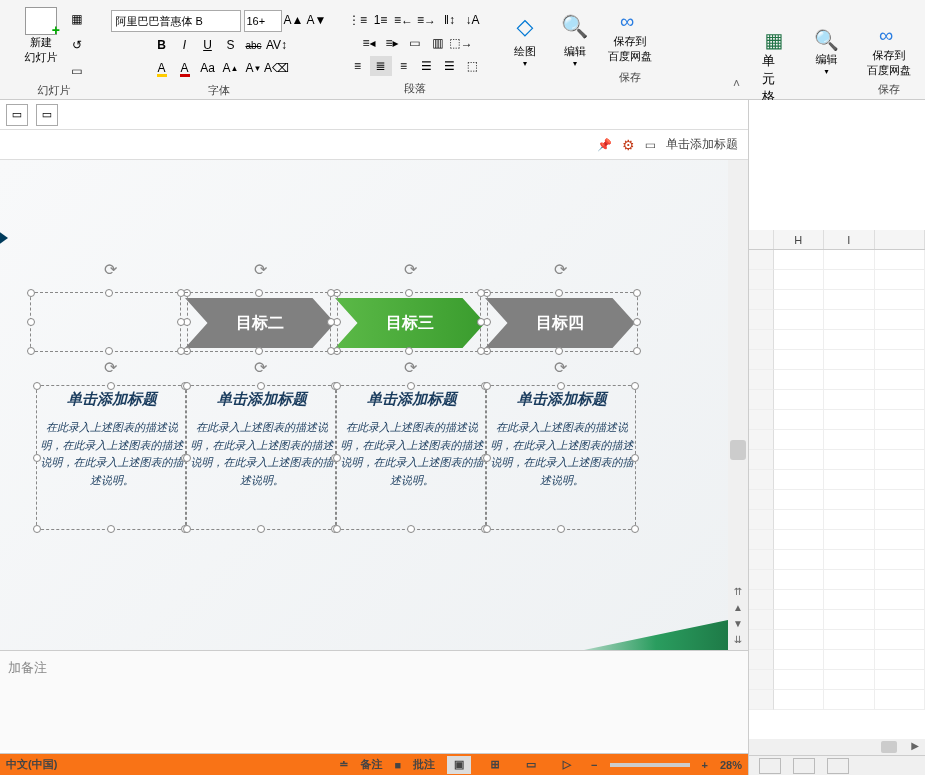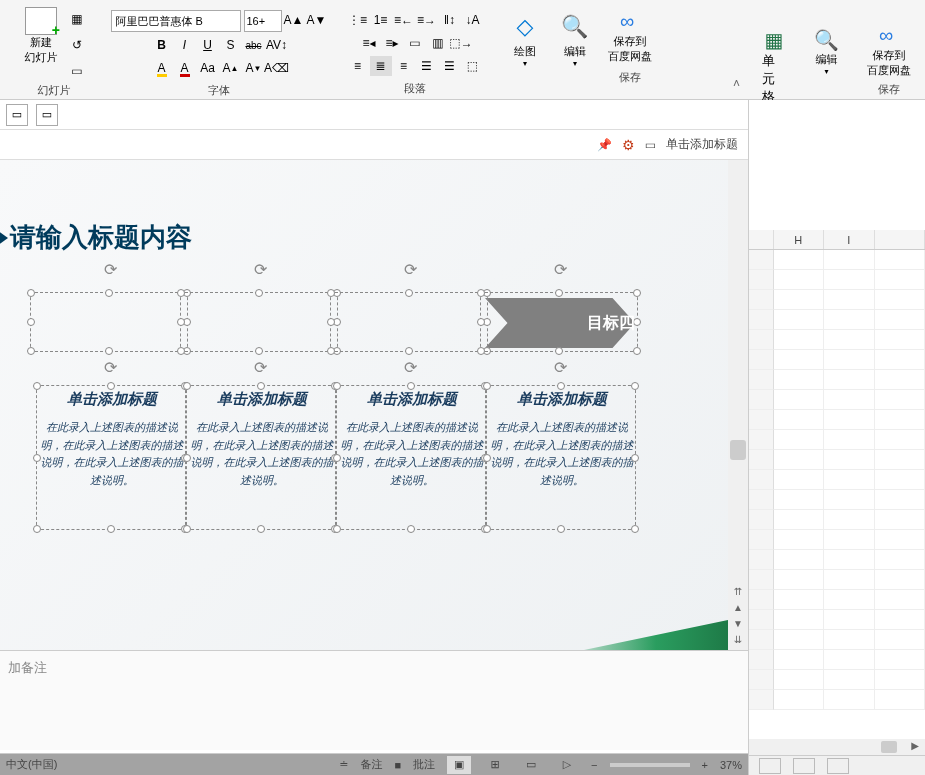--- a/index.html
+++ b/index.html
@@ -55,40 +55,40 @@
 
 .slide-title { position: absolute; top: 60px; left: 10px; font-size: 26px; font-weight: 600; color: #003b5c; }
 .arrow-marker { position: absolute; top: 68px; left: -6px; width: 0; height: 0; border-left: 14px solid #003b5c; border-top: 10px solid transparent; border-bottom: 10px solid transparent; }
 
 
 .arrow-shape { position: absolute; top: 138px; width: 150px; height: 50px; display: flex; align-items: center; justify-content: center; color: #fff; font-weight: bold; font-size: 16px; }
 .arrow-bg { position: absolute; inset: 0; clip-path: polygon(0 0, 85% 0, 100% 50%, 85% 100%, 0 100%, 15% 50%); }
 .a1 { left: 35px; } .a1 .arrow-bg { background: linear-gradient(90deg,#5bb947,#3a9c2e); }
 .a2 { left: 185px; } .a2 .arrow-bg { background: #808080; }
 .a3 { left: 335px; } .a3 .arrow-bg { background: linear-gradient(90deg,#5bb947,#3a9c2e); }
-.a4 { left: 485px; justify-content: flex-end; } .a4 .arrow-bg { background: #808080; }
+.a4 { left: 485px; } .a4 .arrow-bg { background: #808080; }
 .arrow-label { position: relative; z-index: 1; }
 
 
 .textbox { position: absolute; top: 230px; width: 144px; text-align: center; }
 .tb1 { left: 40px; } .tb2 { left: 190px; } .tb3 { left: 340px; } .tb4 { left: 490px; }
 .tb-title { font-size: 15px; font-weight: bold; color: #1a3c5e; font-style: italic; }
 .tb-desc { font-size: 11px; color: #1a3c5e; margin-top: 10px; line-height: 1.6; font-style: italic; }
 
 
 .sel-handle { position: absolute; width: 8px; height: 8px; border: 1px solid #888; background: #fff; border-radius: 50%; }
 .rot-handle { position: absolute; font-size: 16px; color: #888; }
 .sel-box { position: absolute; border: 1px dashed #888; pointer-events: none; }
 .corner-tri { position: absolute; bottom: 0; right: 0; width: 180px; height: 30px; background: linear-gradient(to right, transparent, #2a9d5f 60%, #1e7a47); clip-path: polygon(20% 100%, 100% 0, 100% 100%); }
 
 
 .notes-area { position: absolute; top: 650px; left: 0; width: 748px; height: 100px; border-top: 1px solid #ccc; background: #fafafa; padding: 8px; font-size: 13px; color: #888; }
 
 
-.status-bar { position: absolute; bottom: 0; left: 0; width: 748px; height: 22px; background: #a3a3a3; border-top: 1px solid #ccc; display: flex; align-items: center; font-size: 11px; color: #444; padding: 6px 6px; gap: 12px; }
+.status-bar { position: absolute; bottom: 0; left: 0; width: 748px; height: 22px; background: #f97316; border-top: 1px solid #ccc; display: flex; align-items: center; font-size: 11px; color: #444; padding: 6px 6px; gap: 12px; font-weight: bold; }
 .status-bar .spacer { flex: 1; }
 .view-btn { width: 24px; height: 18px; border: 1px solid transparent; display: flex; align-items: center; justify-content: center; cursor: pointer; }
 .view-btn.active { background: #ddd; }
 .zoom-slider { width: 80px; height: 4px; background: #ccc; position: relative; }
 
 
 .excel-area { position: absolute; top: 100px; left: 748px; right: 0; bottom: 0; background: #fff; border-left: 1px solid #ccc; }
 .excel-cols { display: flex; height: 20px; border-bottom: 1px solid #ccc; }
 .excel-col-h { width: 62px; border-right: 1px solid #ddd; text-align: center; font-size: 11px; color: #444; background: #f5f5f5; line-height: 20px; }
 .excel-cells { position: relative; }
@@ -249,22 +249,29 @@
 
 <div class="info-bar">
   <span style="color:#888">📌</span>
   <span class="gear-icon">⚙</span>
   <span>▭</span>
   <span>单击添加标题</span>
 </div>
 
 <div class="canvas-area">
   <div class="arrow-marker"></div>
-  <div class="slide-title">请输入标题内容</div>
-
+
+  <div class="arrow-shape a2">
+      <div class="arrow-bg"></div>
+      <span class="arrow-label">目标二</span>
+    </div>
+  <div class="arrow-shape a3">
+      <div class="arrow-bg"></div>
+      <span class="arrow-label">目标三</span>
+    </div>
   <div class="arrow-shape a4">
       <div class="arrow-bg"></div>
       <span class="arrow-label">目标四</span>
     </div>
 
   <div class="sel-box" style="top:132px;left:30px;width:158px;height:60px">
       <div class="sel-handle" style="left: -4px; top: -4px;"></div>
       <div class="sel-handle" style="left: 50%; top: -4px; transform: translateX(-50%);"></div>
       <div class="sel-handle" style="left: calc(100% - 4px); top: -4px;"></div>
       <div class="sel-handle" style="left: -4px; top: calc(50% - 4px);"></div>
@@ -396,21 +403,21 @@
   <span>备注</span>
   <span>■</span>
   <span>批注</span>
   <div class="view-btn active">▣</div>
   <div class="view-btn">⊞</div>
   <div class="view-btn">▭</div>
   <div class="view-btn">▷</div>
   <span>−</span>
   <div class="zoom-slider"></div>
   <span>+</span>
-  <span>37%</span>
+  <span>28%</span>
 </div>
 
 <div class="excel-area">
   <div style="height:130px"></div>
   <div class="excel-cols">
     <div style="width:30px;border-right:1px solid #ddd;background:#f5f5f5"></div>
     <div class="excel-col-h">H</div>
     <div class="excel-col-h">I</div>
     <div class="excel-col-h"></div>
   </div>

